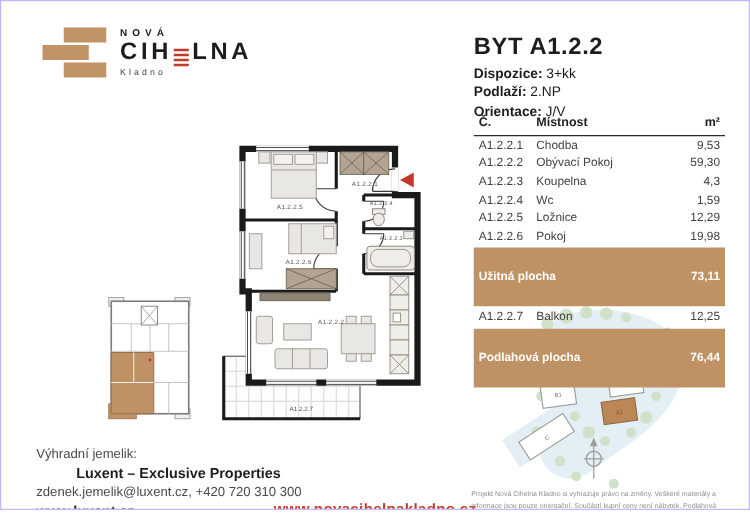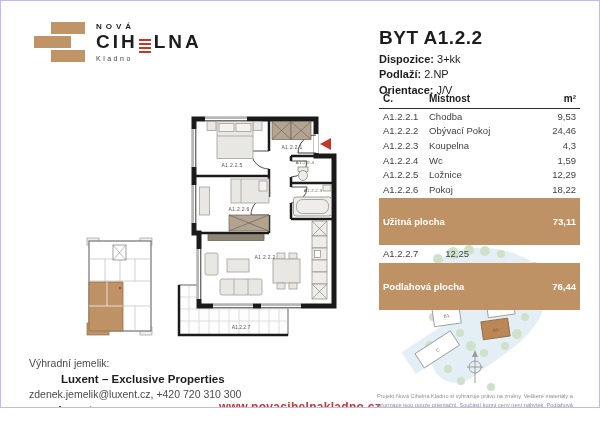--- a/index.html
+++ b/index.html
@@ -288,48 +288,49 @@
       <span class="tarea">m²</span>
     </div>
     <div class="trow">
       <span class="tcode">A1.2.2.1</span>
       <span class="tname">Chodba</span>
       <span class="tarea">9,53</span>
     </div>
     <div class="trow">
       <span class="tcode">A1.2.2.2</span>
       <span class="tname">Obývací Pokoj</span>
-      <span class="tarea">24,46</span>
+      <span class="tarea">59,30</span>
     </div>
     <div class="trow">
       <span class="tcode">A1.2.2.3</span>
       <span class="tname">Koupelna</span>
       <span class="tarea">4,3</span>
     </div>
     <div class="trow">
       <span class="tcode">A1.2.2.4</span>
       <span class="tname">Wc</span>
       <span class="tarea">1,59</span>
     </div>
     <div class="trow">
       <span class="tcode">A1.2.2.5</span>
       <span class="tname">Ložnice</span>
       <span class="tarea">12,29</span>
     </div>
     <div class="trow">
       <span class="tcode">A1.2.2.6</span>
       <span class="tname">Pokoj</span>
-      <span class="tarea">18,22</span>
+      <span class="tarea">19,98</span>
     </div>
     <div class="tsum">
       <span class="tlabel">Užitná plocha</span>
       <span class="tarea">73,11</span>
     </div>
     <div class="trow">
       <span class="tcode">A1.2.2.7</span>
+      <span class="tname">Balkon</span>
       <span class="tarea">12,25</span>
     </div>
     <div class="tsum">
       <span class="tlabel">Podlahová plocha</span>
       <span class="tarea">76,44</span>
     </div>
   </div>
 
   <div class="seller">
     <div>Výhradní jemelik:</div>

